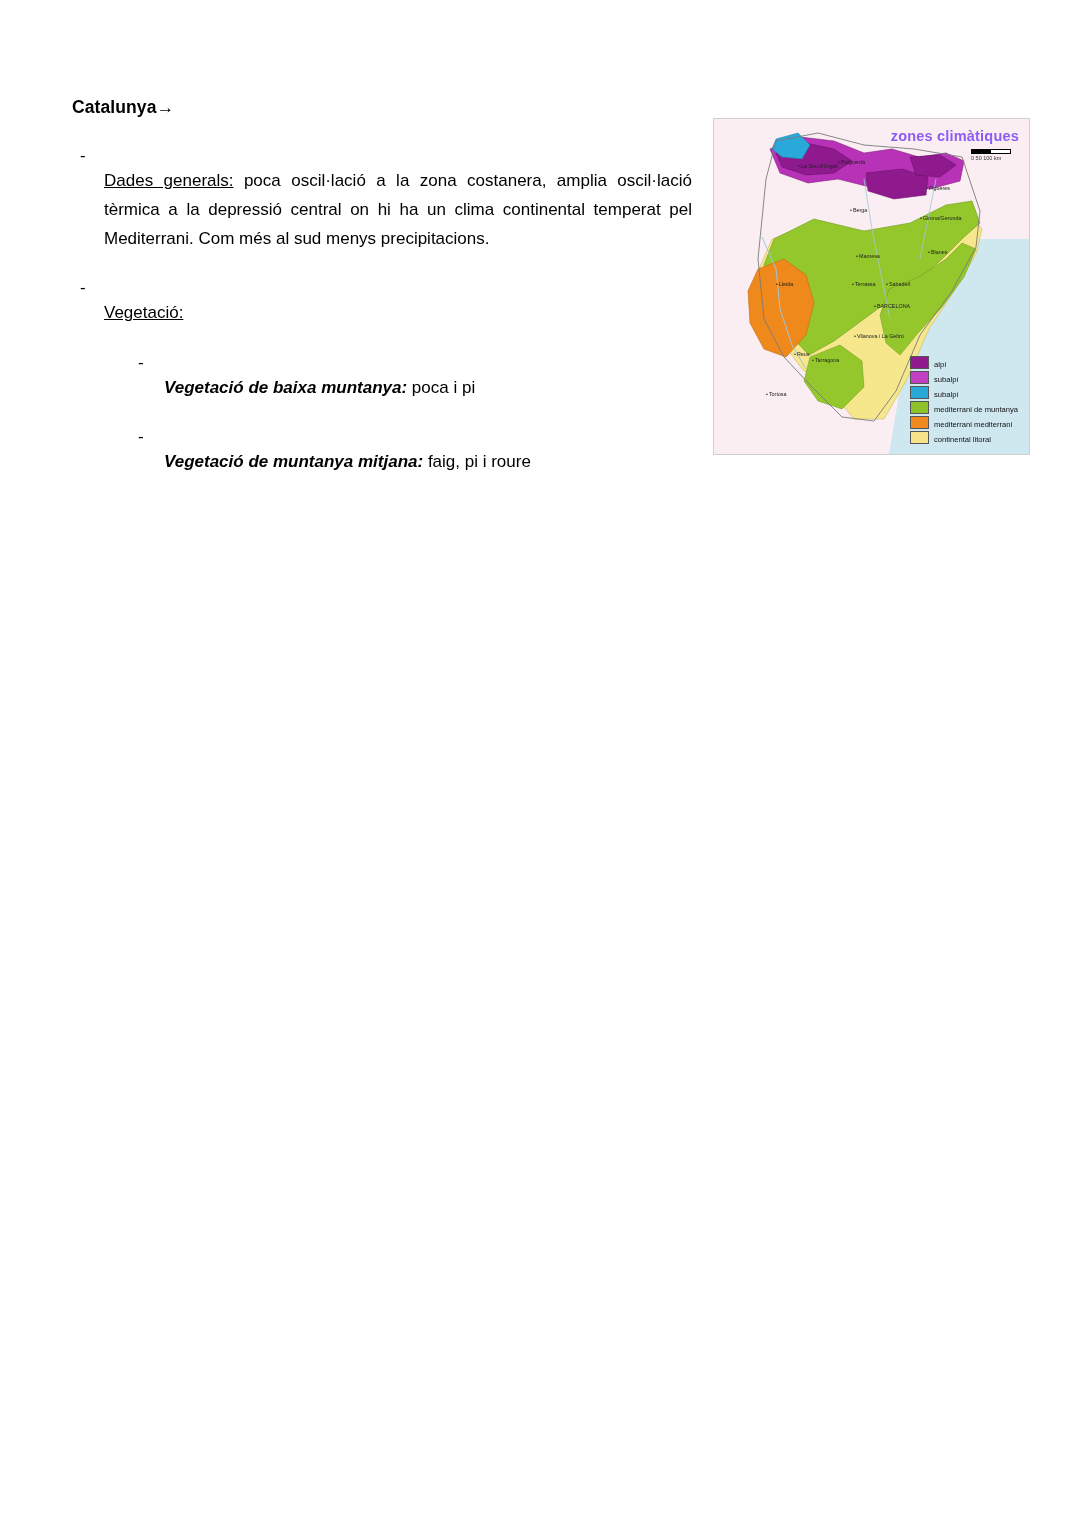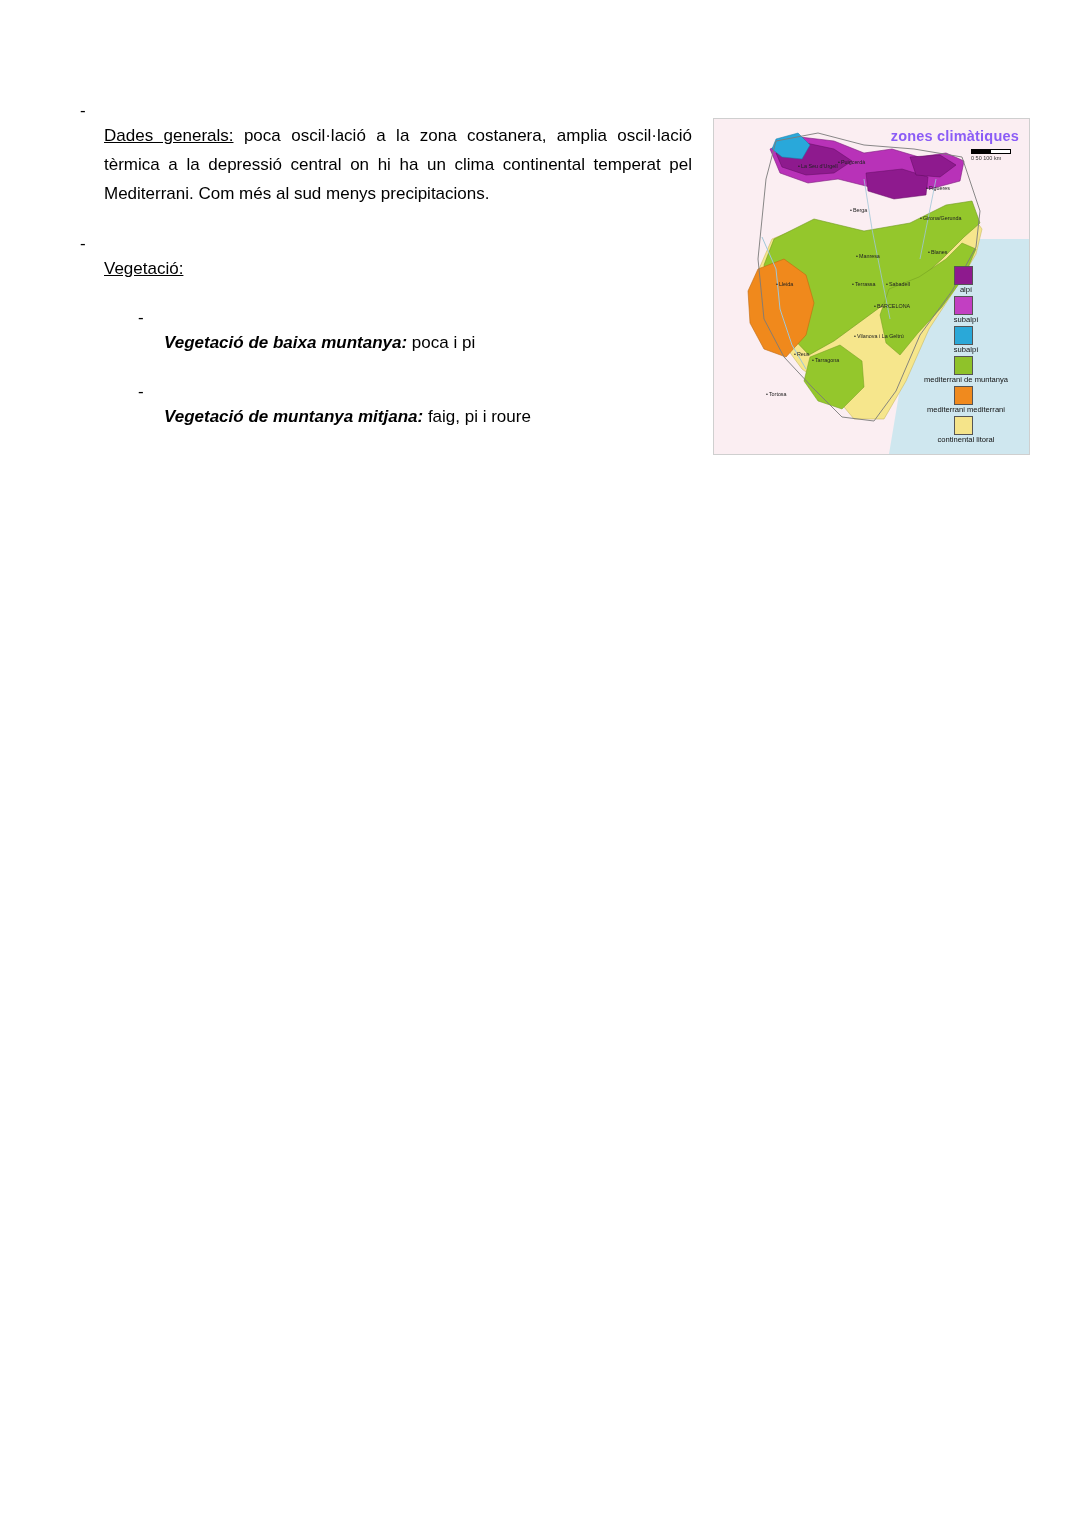--- a/index.html
+++ b/index.html
@@ -103,23 +103,22 @@
     letter-spacing: .2px;
   }
   .legend {
     position: absolute;
     left: 196px;
     bottom: 8px;
     width: 112px;
   }
   .legend-row {
     display: flex;
-    align-items: center;
+    align-items: flex-end;
     margin-bottom: 2px;
-    flex-direction: column;
   }
   .legend-swatch {
     width: 17px;
     height: 11px;
     border: 1px solid #555;
     flex: 0 0 17px;
     margin-right: 5px;
   }
   .legend-label {
     font-size: 7.6px;
@@ -150,20 +149,21 @@
     content: "•";
     margin-right: 1px;
   }
 </style>
 </head>
 <body>
 
 <div class="page">
   <div class="content">
 
+    <div class="doc-title">Catalunya→</div>
 
     <div class="text-col">
 
       <div class="bullet-l1">
         <div class="dash">-</div>
         <div class="bullet-body"><span class="u-bold">Dades generals:</span><span> poca oscil·lació a la zona costanera, amplia oscil·lació tèrmica a la depressió central on hi ha un clima continental temperat pel Mediterrani. Com més al sud menys precipitacions.</span></div>
       </div>
 
       <div class="bullet-l1">
         <div class="dash">-</div>

